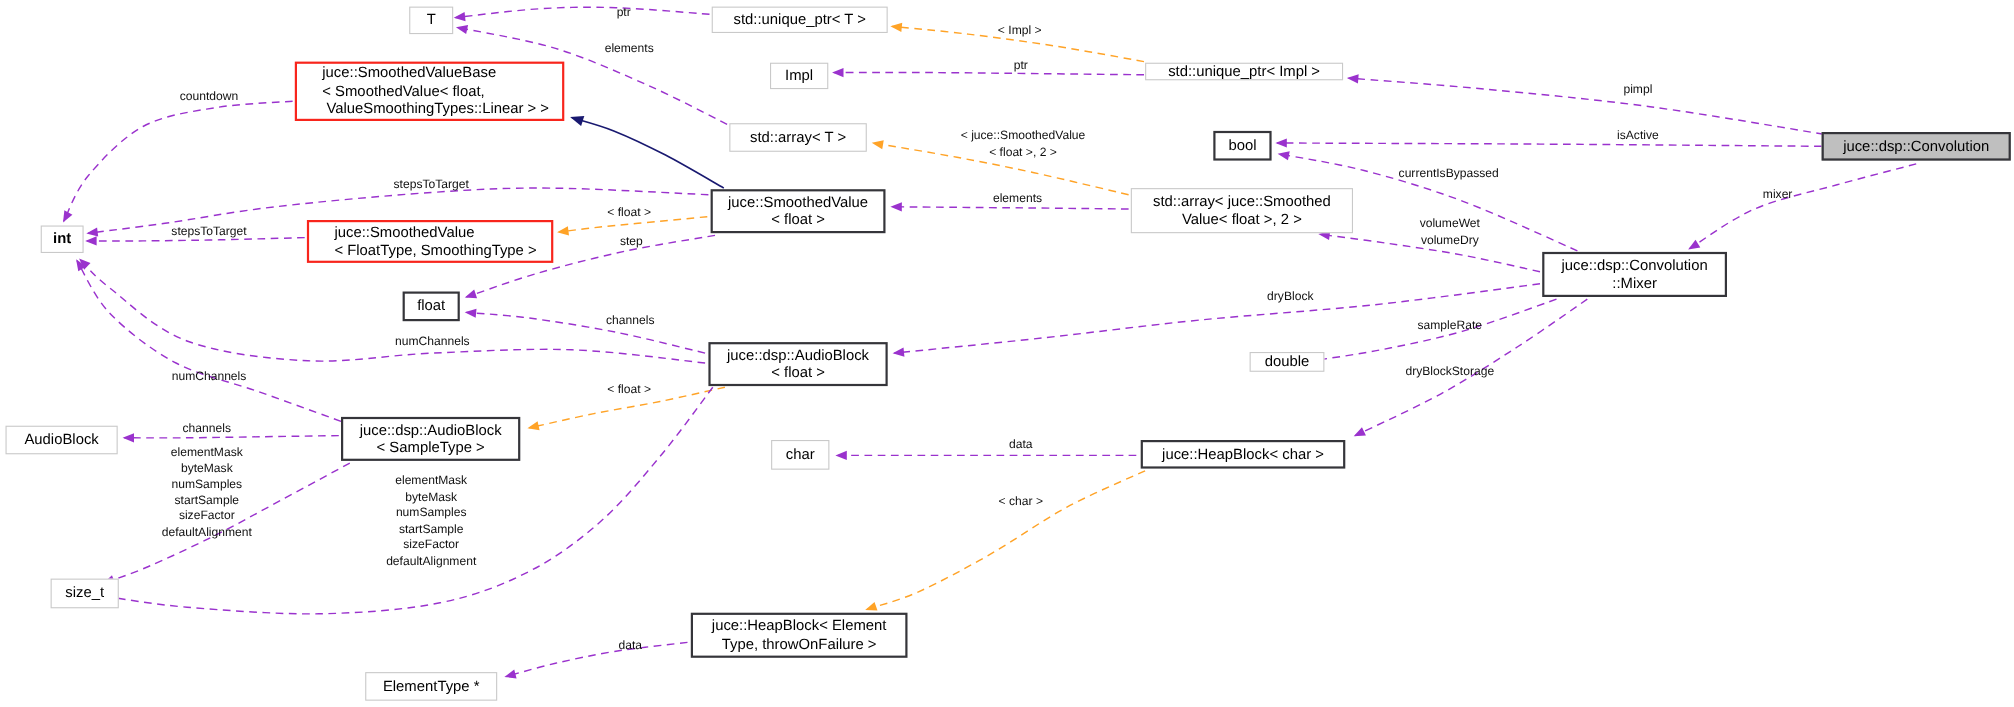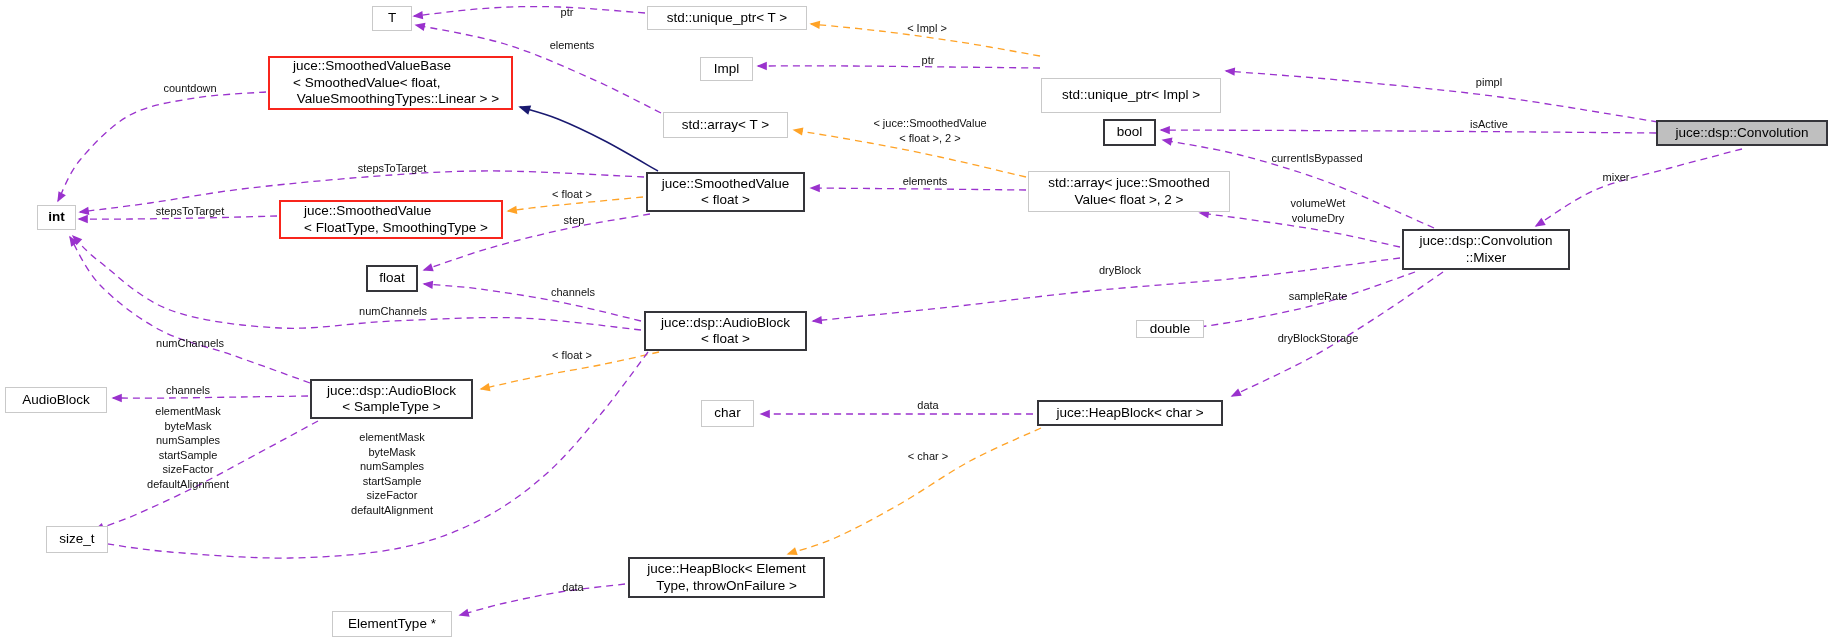--- a/index.html
+++ b/index.html
@@ -78,21 +78,21 @@
     <div class="elabel" style="left: 1318px; top: 211px;">volumeWet
 volumeDry</div>
     <div class="elabel" style="left: 1616px; top: 177px;">mixer</div>
     <div class="elabel" style="left: 190px; top: 88px;">countdown</div>
     <div class="elabel" style="left: 392px; top: 168px;">stepsToTarget</div>
     <div class="elabel" style="left: 190px; top: 211px;">stepsToTarget</div>
     <div class="elabel" style="left: 572px; top: 194px;">&lt; float &gt;</div>
     <div class="elabel" style="left: 574px; top: 220px;">step</div>
     <div class="elabel" style="left: 573px; top: 292px;">channels</div>
     <div class="elabel" style="left: 393px; top: 311px;">numChannels</div>
-    <div class="elabel" style="left: 1120px; top: 270px; text-align: right;">dryBlock</div>
+    <div class="elabel" style="left: 1173px; top: 270px; text-align: right;">dryBlock</div>
     <div class="elabel" style="left: 1318px; top: 296px;">sampleRate</div>
     <div class="elabel" style="left: 1318px; top: 338px;">dryBlockStorage</div>
     <div class="elabel" style="left: 572px; top: 355px;">&lt; float &gt;</div>
     <div class="elabel" style="left: 188px; top: 390px;">channels</div>
     <div class="elabel" style="left: 190px; top: 343px;">numChannels</div>
     <div class="elabel" style="left: 188px; top: 448px;">elementMask
 byteMask
 numSamples
 startSample
 sizeFactor
@@ -102,21 +102,21 @@
 numSamples
 startSample
 sizeFactor
 defaultAlignment</div>
     <div class="elabel" style="left: 928px; top: 405px;">data</div>
     <div class="elabel" style="left: 928px; top: 456px;">&lt; char &gt;</div>
     <div class="elabel" style="left: 573px; top: 587px;">data</div>
     <div class="node plain" style="left: 372px; top: 6px; width: 40px; height: 25px; border-color: rgb(201, 201, 201);">T</div>
     <div class="node plain" style="left: 647px; top: 6px; width: 160px; height: 24px; border-color: rgb(201, 201, 201);">std::unique_ptr&lt; T &gt;</div>
     <div class="node plain" style="left: 700px; top: 57px; width: 53px; height: 24px; border-color: rgb(201, 201, 201);">Impl</div>
-    <div class="node plain" style="left: 1041px; top: 57px; width: 180px; height: 35px; border-color: rgb(201, 201, 201); margin-top: 21px;">std::unique_ptr&lt; Impl &gt;</div>
+    <div class="node plain" style="left: 1041px; top: 57px; width: 180px; height: 16px; border-color: rgb(201, 201, 201);">std::unique_ptr&lt; Impl &gt;</div>
     <div class="node red" style="left: 268px; top: 56px; width: 245px; height: 54px; border-color: rgb(248, 37, 28);">juce::SmoothedValueBase
 &lt; SmoothedValue&lt; float,
  ValueSmoothingTypes::Linear &gt; &gt;</div>
     <div class="node plain" style="left: 663px; top: 112px; width: 125px; height: 26px; border-color: rgb(201, 201, 201);">std::array&lt; T &gt;</div>
     <div class="node bold" style="left: 1103px; top: 119px; width: 53px; height: 27px; border-color: rgb(53, 53, 58);">bool</div>
     <div class="node highlight" style="left: 1656px; top: 120px; width: 172px; height: 26px; border-color: rgb(53, 53, 58); background: rgb(191, 191, 191);">juce::dsp::Convolution</div>
     <div class="node plain" style="left: 37px; top: 205px; width: 39px; height: 25px; border-color: rgb(201, 201, 201); font-weight: bold;">int</div>
     <div class="node red" style="left: 279px; top: 200px; width: 224px; height: 39px; border-color: rgb(248, 37, 28);">juce::SmoothedValue
 &lt; FloatType, SmoothingType &gt;</div>
     <div class="node bold" style="left: 646px; top: 172px; width: 159px; height: 40px; border-color: rgb(53, 53, 58);">juce::SmoothedValue

